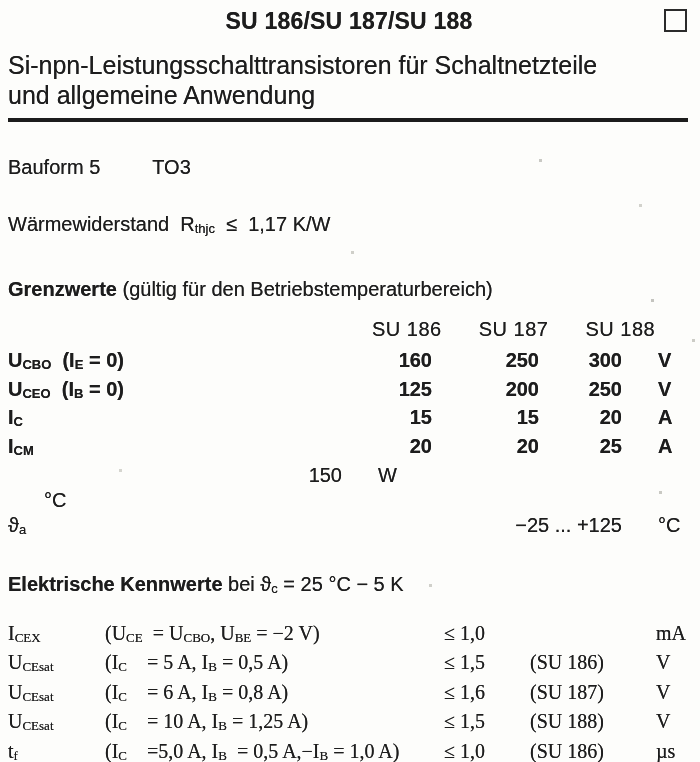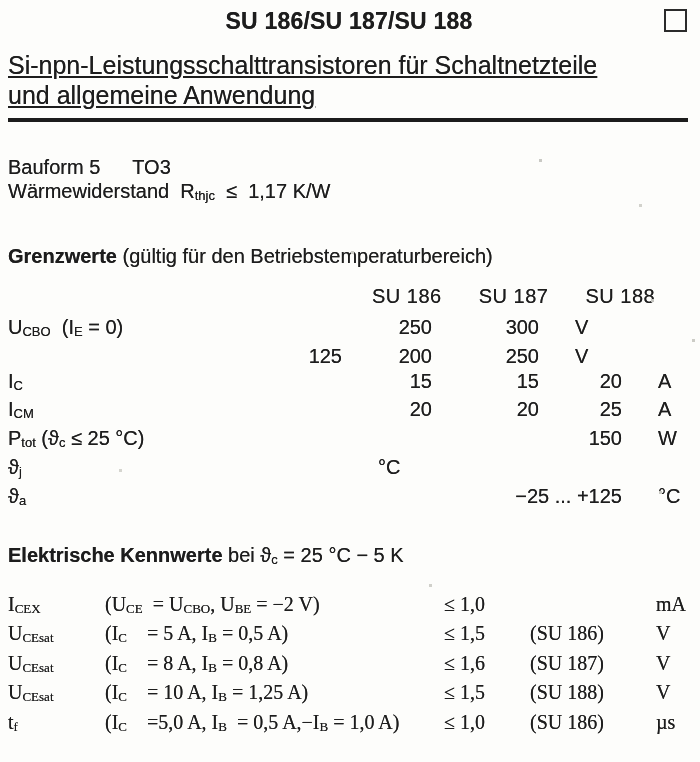--- a/index.html
+++ b/index.html
@@ -9,35 +9,35 @@
     color:#1d1d1d;
     font-family:"Liberation Sans","DejaVu Sans",sans-serif;
     position:relative;overflow:hidden;
     box-sizing:border-box;
     padding:8px 10px 0 8px;
     text-shadow:0 0 .4px #444;
   }
   .titlebar h1{font-size:23px;font-weight:700;margin:0;line-height:26px;letter-spacing:.2px;text-align:center;}
   .corner{position:absolute;top:9px;right:13px;width:19px;height:19px;border:2.5px solid #2b2b2b;background:transparent;}
   .subtitle{margin-top:16px;font-size:25px;line-height:30px;font-weight:400;}
-  .subtitle div{white-space:nowrap;text-decoration:underline;}
+  .subtitle div{white-space:nowrap;}
   .rule{margin-top:8px;height:4px;background:#1c1c1c;margin-right:2px;}
   .bauform{margin-top:33px;font-size:20px;line-height:24px;}
-  .bauform .bf-val{margin-left:32px;}
-  .thermal{font-size:20px;line-height:24px;}
+  .bauform .bf-val{margin-left:52px;}
+  .thermal{margin-top:33px;font-size:20px;line-height:24px;}
   .sec-h{margin-top:36px;font-size:20px;line-height:24px;}
   .sec-h b{font-weight:700;}
   .sec-h.kw-h{margin-top:30px;}
   .rich{white-space:pre-wrap;}
   .sb{font-size:0.65em;vertical-align:-0.14em;letter-spacing:0;}
   
   .gw-head{margin-top:16px;display:flex;padding-left:364px;gap:37px;font-size:20px;line-height:25px;}
   .gw-head span{letter-spacing:.5px;}
   .gw,.gw2{display:grid;font-size:20px;line-height:25px;}
-  .gw{grid-template-columns:1fr 90px 107px 83px 68px;}
+  .gw{grid-template-columns:1fr 90px 107px 83px 68px;font-weight:bold;}
   .gw2{grid-template-columns:1fr 280px 68px;}
   .gw.first{margin-top:6px;}
   .gw .num{text-align:right;}
   .unit{padding-left:36px;}
   .gw2 .spanval{text-align:right;padding-left:55px;}
   
   .kw-table{margin-top:20px;}
   .kw{display:grid;grid-template-columns:97px 1fr 78px 124px 64px;font-size:20px;line-height:24.7px;font-family:Liberation Serif, serif;}
   .kw .cond{white-space:pre;overflow:visible;}
   .kw .lim{padding-left:20px;white-space:pre;}
@@ -76,51 +76,51 @@
 </div>
 
 <div class="gw-head">
   <span>SU 186</span>
   <span>SU 187</span>
   <span>SU 188</span>
 </div>
 
 <div class="gw first">
   <div class="rich"><span>U</span><span class="sb">CBO</span><span>  (I</span><span class="sb">E</span><span> = 0)</span></div>
+  <div class="num">160</div>
   <div class="num">250</div>
   <div class="num">300</div>
   <div class="unit">V</div>
 </div>
 <div class="gw">
+  <div class="rich"><span>U</span><span class="sb">CEO</span><span>  (I</span><span class="sb">B</span><span> = 0)</span></div>
   <div class="num">125</div>
   <div class="num">200</div>
   <div class="num">250</div>
   <div class="unit">V</div>
 </div>
 <div class="gw">
   <div class="rich"><span>I</span><span class="sb">C</span></div>
   <div class="num">15</div>
   <div class="num">15</div>
   <div class="num">20</div>
   <div class="unit">A</div>
 </div>
 <div class="gw">
   <div class="rich"><span>I</span><span class="sb">CM</span></div>
   <div class="num">20</div>
   <div class="num">20</div>
   <div class="num">25</div>
   <div class="unit">A</div>
 </div>
 <div class="gw2">
-  <div class="rich"><span>P</span><span class="sb">tot</span><span> (ϑ</span><span class="sb">c</span><span> ≤ 25 °C)</span></div>
   <div class="spanval">150</div>
   <div class="unit">W</div>
 </div>
 <div class="gw2">
-  <div class="rich"><span>ϑ</span><span class="sb">j</span></div>
   <div class="unit">°C</div>
 </div>
 <div class="gw2">
   <div class="rich"><span>ϑ</span><span class="sb">a</span></div>
   <div class="spanval">−25 ... +125</div>
   <div class="unit">°C</div>
 </div>
 
 <div class="sec-h kw-h">
   <b>Elektrische Kennwerte</b><span class="rich"><span> bei ϑ</span><span class="sb">c</span><span> = 25 °C − 5 K</span></span>
@@ -136,21 +136,21 @@
   </div>
   <div class="kw">
     <div class="rich"><span>U</span><span class="sb">CEsat</span></div>
     <div class="cond"><span>(I</span><span class="sb">C</span><span>    = 5 A, I</span><span class="sb">B</span><span> = 0,5 A)</span></div>
     <div class="lim">≤ 1,5</div>
     <div class="var">(SU 186)</div>
     <div class="unit">V</div>
   </div>
   <div class="kw">
     <div class="rich"><span>U</span><span class="sb">CEsat</span></div>
-    <div class="cond"><span>(I</span><span class="sb">C</span><span>    = 8 A, I</span><span class="sb">B</span><span> = 0,8 A)</span></div>
+    <div class="cond"><span>(I</span><span class="sb">C</span><span>    = 6 A, I</span><span class="sb">B</span><span> = 0,8 A)</span></div>
     <div class="lim">≤ 1,6</div>
     <div class="var">(SU 187)</div>
     <div class="unit">V</div>
   </div>
   <div class="kw">
     <div class="rich"><span>U</span><span class="sb">CEsat</span></div>
     <div class="cond"><span>(I</span><span class="sb">C</span><span>    = 10 A, I</span><span class="sb">B</span><span> = 1,25 A)</span></div>
     <div class="lim">≤ 1,5</div>
     <div class="var">(SU 188)</div>
     <div class="unit">V</div>

